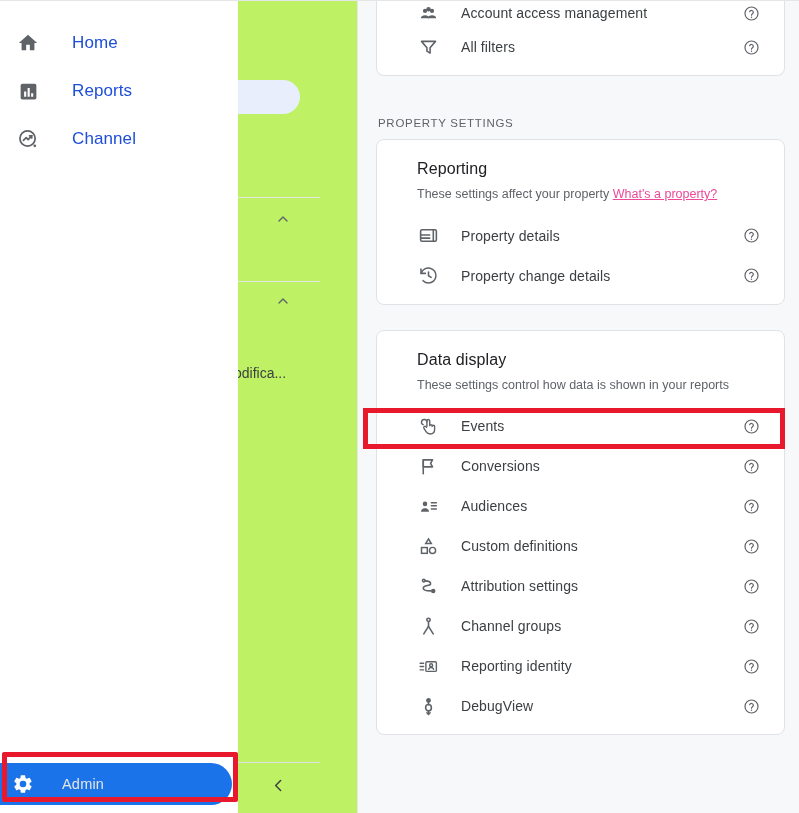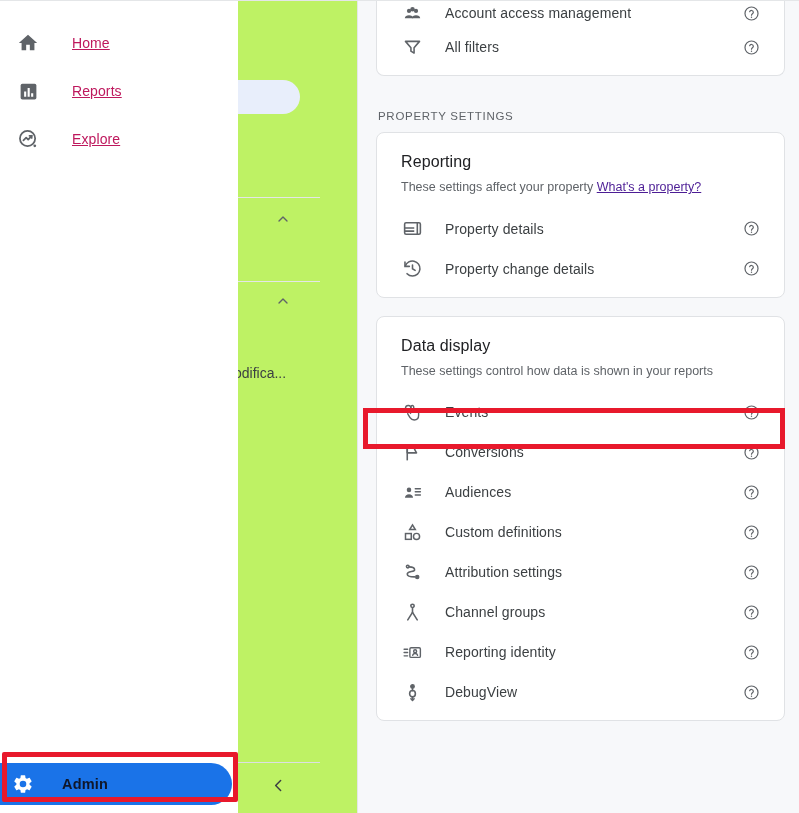--- a/index.html
+++ b/index.html
@@ -36,24 +36,23 @@
   }
   .nav-icon {
     width: 24px; height: 24px;
     flex: 0 0 24px;
     display: flex; align-items: center; justify-content: center;
     color: #5f6368;
     margin-right: 32px;
   }
   .nav-icon svg { display: block; }
   .nav-label {
-    font-size: 14px;
-    color: #be185d;
+    font-size: 17px;
+    color: #1d4ed8;
     letter-spacing: .1px;
-    text-decoration: underline;
   }
 
   .admin-wrap {
     position: absolute;
     left: 0; bottom: 8px;
     width: 238px;
     padding: 0 6px;
   }
   .admin-btn {
     position: relative;
@@ -63,22 +62,22 @@
     background: #1a73e8;
     border-radius: 0 21px 21px 0;
     padding-left: 10px;
     cursor: pointer;
     margin-left: -6px;
     width: 232px;
   }
   .admin-btn .nav-icon { color: #ffffff; margin-right: 26px; width: 26px; flex:0 0 26px;}
   .admin-label {
     font-size: 14.5px;
-    color: #0f172a;
-    font-weight: 700;
+    color: #e5e5e5;
+    font-weight: 400;
     letter-spacing: .2px;
   }
   .hl-admin {
     position: absolute;
     left: 2px; top: 751px;
     width: 236px; height: 50px;
     border: 5px solid #e8192c;
     border-radius: 2px;
     pointer-events: none;
     z-index: 30;
@@ -142,43 +141,43 @@
     background: #f7f8fa;
     height: 100%;
     position: relative;
     overflow: hidden;
     padding: 0 14px 0 18px;
   }
   .card {
     background: #ffffff;
     border: 1px solid #e0e2e5;
     border-radius: 8px;
-    margin-bottom: 18px;
-    padding: 0 0 8px 0;
+    margin-bottom: 25px;
+    padding: 0 0 8px 16px;
   }
   .card.partial {
     border-top: none;
     border-radius: 0 0 8px 8px;
     margin-top: 0;
     padding-top: 0;
   }
   .card-title {
     font-size: 16px;
     color: #202124;
     padding: 20px 24px 0 24px;
     letter-spacing: .1px;
   }
   .card-sub {
     font-size: 12.5px;
     color: #5f6368;
     padding: 8px 24px 12px 24px;
     line-height: 1.4;
   }
   .card-sub a {
-    color: #4c1d95;
+    color: #ec4899;
     text-decoration: underline;
   }
   .section-label {
     font-size: 11.5px;
     color: #5f6368;
     letter-spacing: .7px;
     padding: 16px 0 10px 2px;
     font-weight: 400;
   }
   .row {
@@ -250,21 +249,21 @@
 
     <div class="nav-item">
       <span class="nav-icon">
         <svg width="22" height="22" viewBox="0 0 24 24" fill="none" stroke="currentColor" stroke-width="1.9">
             <circle cx="11.5" cy="11.5" r="8.3"></circle>
             <path d="M7 13.5l3-3 2.2 2.2L16 8.5" stroke-linecap="round" stroke-linejoin="round"></path>
             <path d="M13.6 8.5H16v2.4" stroke-linecap="round"></path>
             <circle cx="19.4" cy="19.4" r="1.5" fill="currentColor" stroke="none"></circle>
           </svg>
       </span>
-      <span class="nav-label">Explore</span>
+      <span class="nav-label">Channel</span>
     </div>
 
 
     <div class="admin-wrap">
       <div class="admin-btn">
         <span class="nav-icon">
           <svg width="22" height="22" viewBox="0 0 24 24" fill="currentColor">
               <path d="M19.14 12.94a7.5 7.5 0 000-1.88l2.03-1.58a.5.5 0 00.12-.64l-1.92-3.32a.5.5 0 00-.6-.22l-2.39.96a7.3 7.3 0 00-1.63-.94l-.36-2.54a.5.5 0 00-.5-.42h-3.84a.5.5 0 00-.5.42l-.36 2.54c-.58.24-1.13.55-1.63.94l-2.39-.96a.5.5 0 00-.6.22L2.65 8.84a.5.5 0 00.12.64l2.03 1.58a7.5 7.5 0 000 1.88l-2.03 1.58a.5.5 0 00-.12.64l1.92 3.32c.13.22.39.3.6.22l2.39-.96c.5.39 1.05.7 1.63.94l.36 2.54c.4.24.25.42.5.42h3.84a.5.5 0 00.5-.42l.36-2.54c.58-.24 1.13-.55 1.63-.94l2.39.96c.22.08.47 0 .6-.22l1.92-3.32a.5.5 0 00-.12-.64zM12 15.6A3.6 3.6 0 1115.6 12 3.6 3.6 0 0112 15.6z"></path>
             </svg>
         </span>

